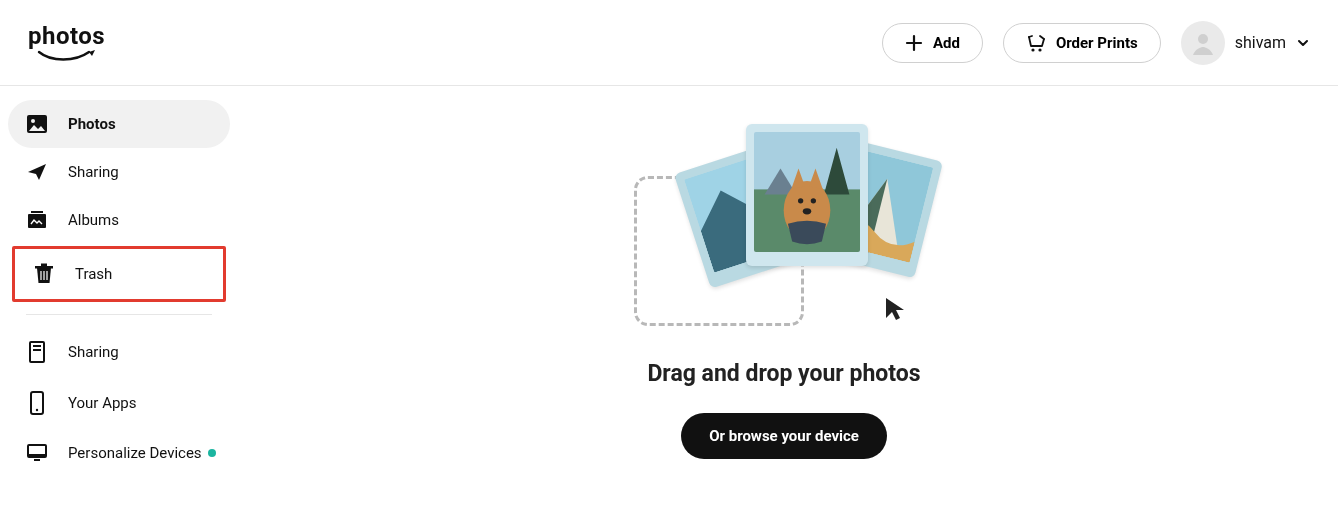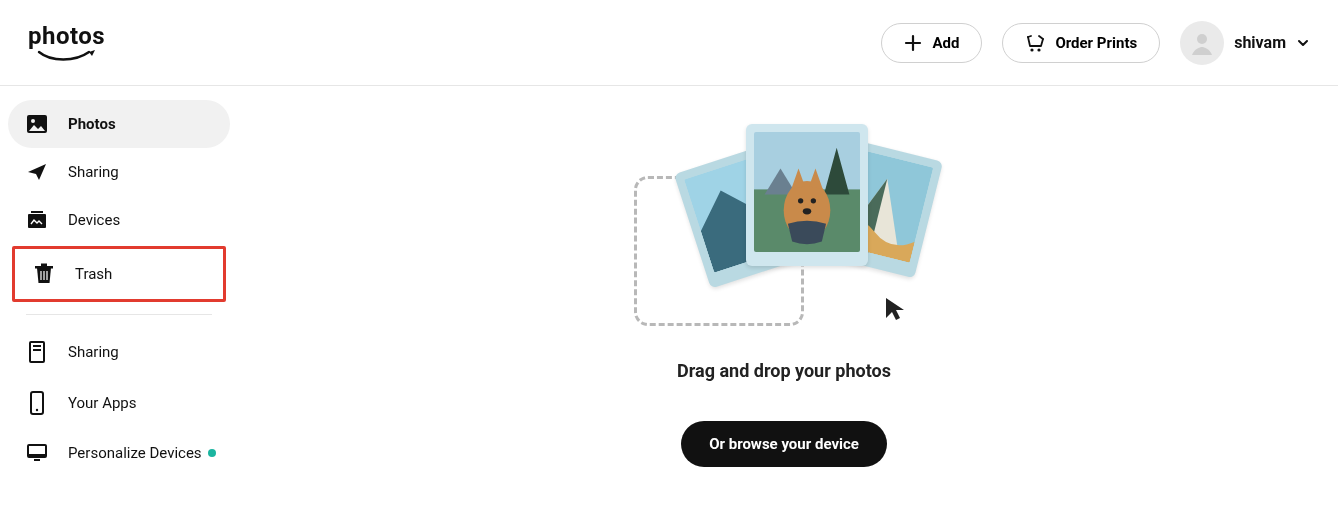--- a/index.html
+++ b/index.html
@@ -31,21 +31,21 @@
       cursor: pointer;
     }
     .user-btn {
       display: inline-flex;
       align-items: center;
       gap: 10px;
       background: none;
       border: none;
       cursor: pointer;
       font-size: 16px;
-      font-weight: 700;
+      font-weight: 400;
       color: #111;
     }
     .avatar-circle {
       width: 44px;
       height: 44px;
       border-radius: 50%;
       background: #eaeaea;
       display: flex;
       align-items: center;
       justify-content: center;
@@ -109,21 +109,21 @@
       transform: rotate(14deg);
       background:#b9d9e2;
     }
     .p-center {
       width: 122px; height: 142px;
       left: 112px; top: -2px;
       z-index: 2;
     }
     .cursor-icon { position: absolute; right: 26px; bottom: 14px; z-index: 3; }
     
-    .drop-heading { font-size: 18px; font-weight: 700; color: #222; margin-bottom: 40px; }
+    .drop-heading { font-size: 23px; font-weight: 700; color: #222; margin-bottom: 26px; }
     .browse-btn {
       background: #111; color: #fff;
       border: none; border-radius: 999px;
       padding: 14px 28px;
       font-size: 15px; font-weight: 700;
       cursor: pointer;
     }
   </style>
 </head>
 <body>
@@ -189,21 +189,21 @@
       <span>Sharing</span>
     </div>
     <div class="nav-item">
       <span class="icon-slot">
         <svg width="22" height="20" viewBox="0 0 22 20">
             <rect x="2" y="4" width="18" height="14" rx="1" fill="#111"></rect>
             <path d="M5 14l3-4 3 3 2-2 3 3" stroke="#fff" stroke-width="1.4" fill="none"></path>
             <rect x="5" y="1" width="12" height="2" fill="#111"></rect>
           </svg>
       </span>
-      <span>Devices</span>
+      <span>Albums</span>
     </div>
     <div class="highlight-box">
       <div class="nav-item">
         <span class="icon-slot">
           <svg width="20" height="22" viewBox="0 0 20 22">
               <path d="M3 5h14l-1.5 15h-11z" fill="#111"></path>
               <rect x="1" y="3" width="18" height="2.5" fill="#111"></rect>
               <rect x="7" y="0.5" width="6" height="2.5" fill="#111"></rect>
               <path d="M7 8v9M10 8v9M13 8v9" stroke="#fff" stroke-width="1.2"></path>
             </svg>

